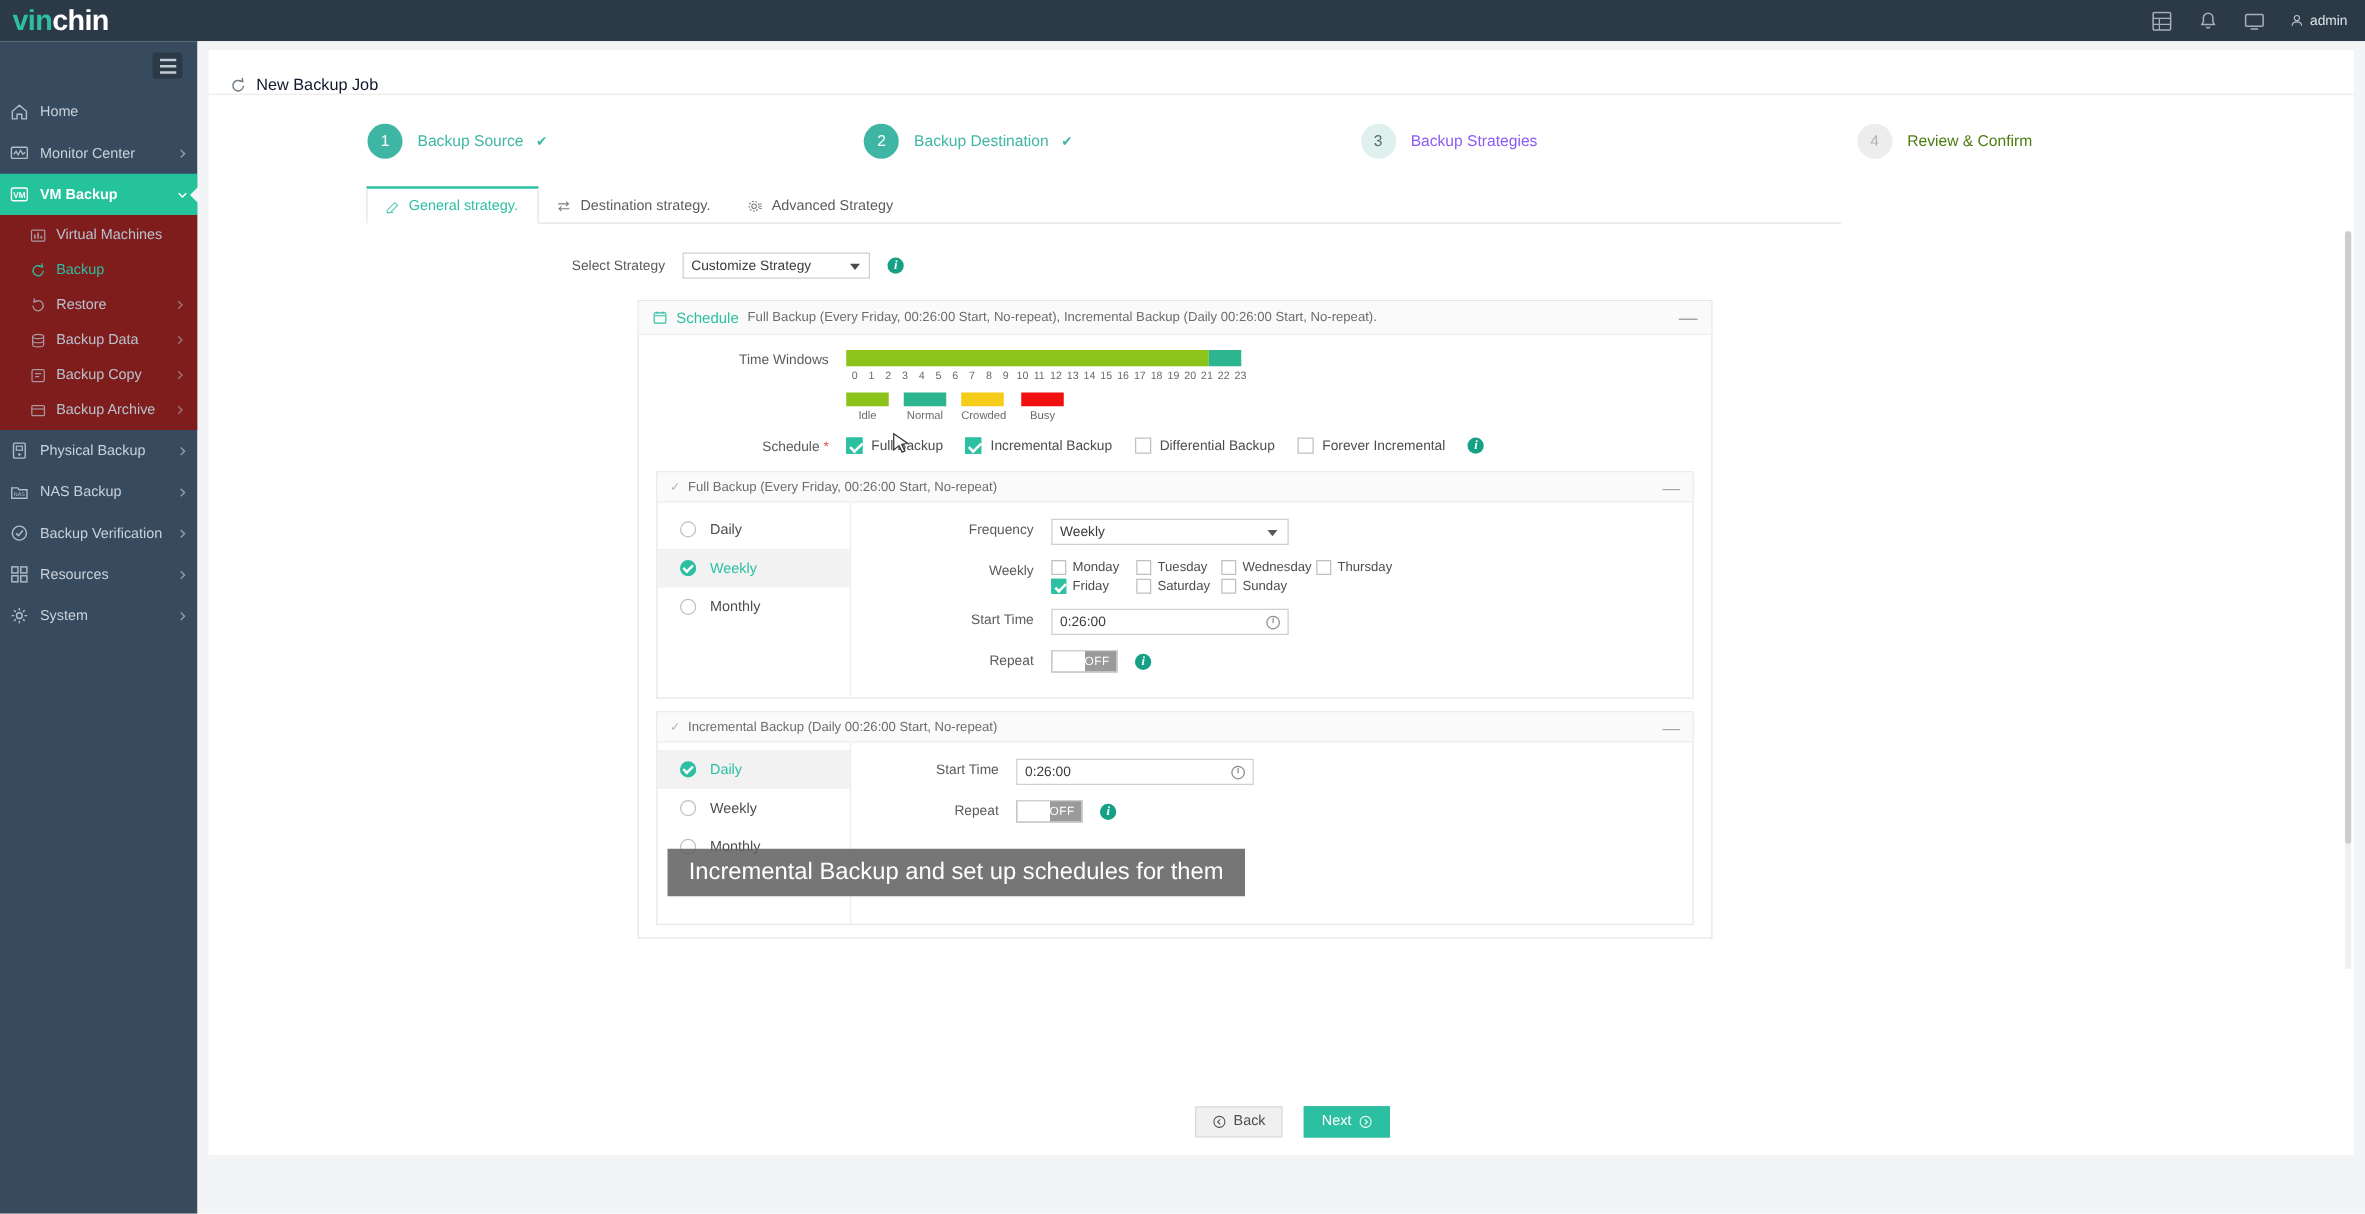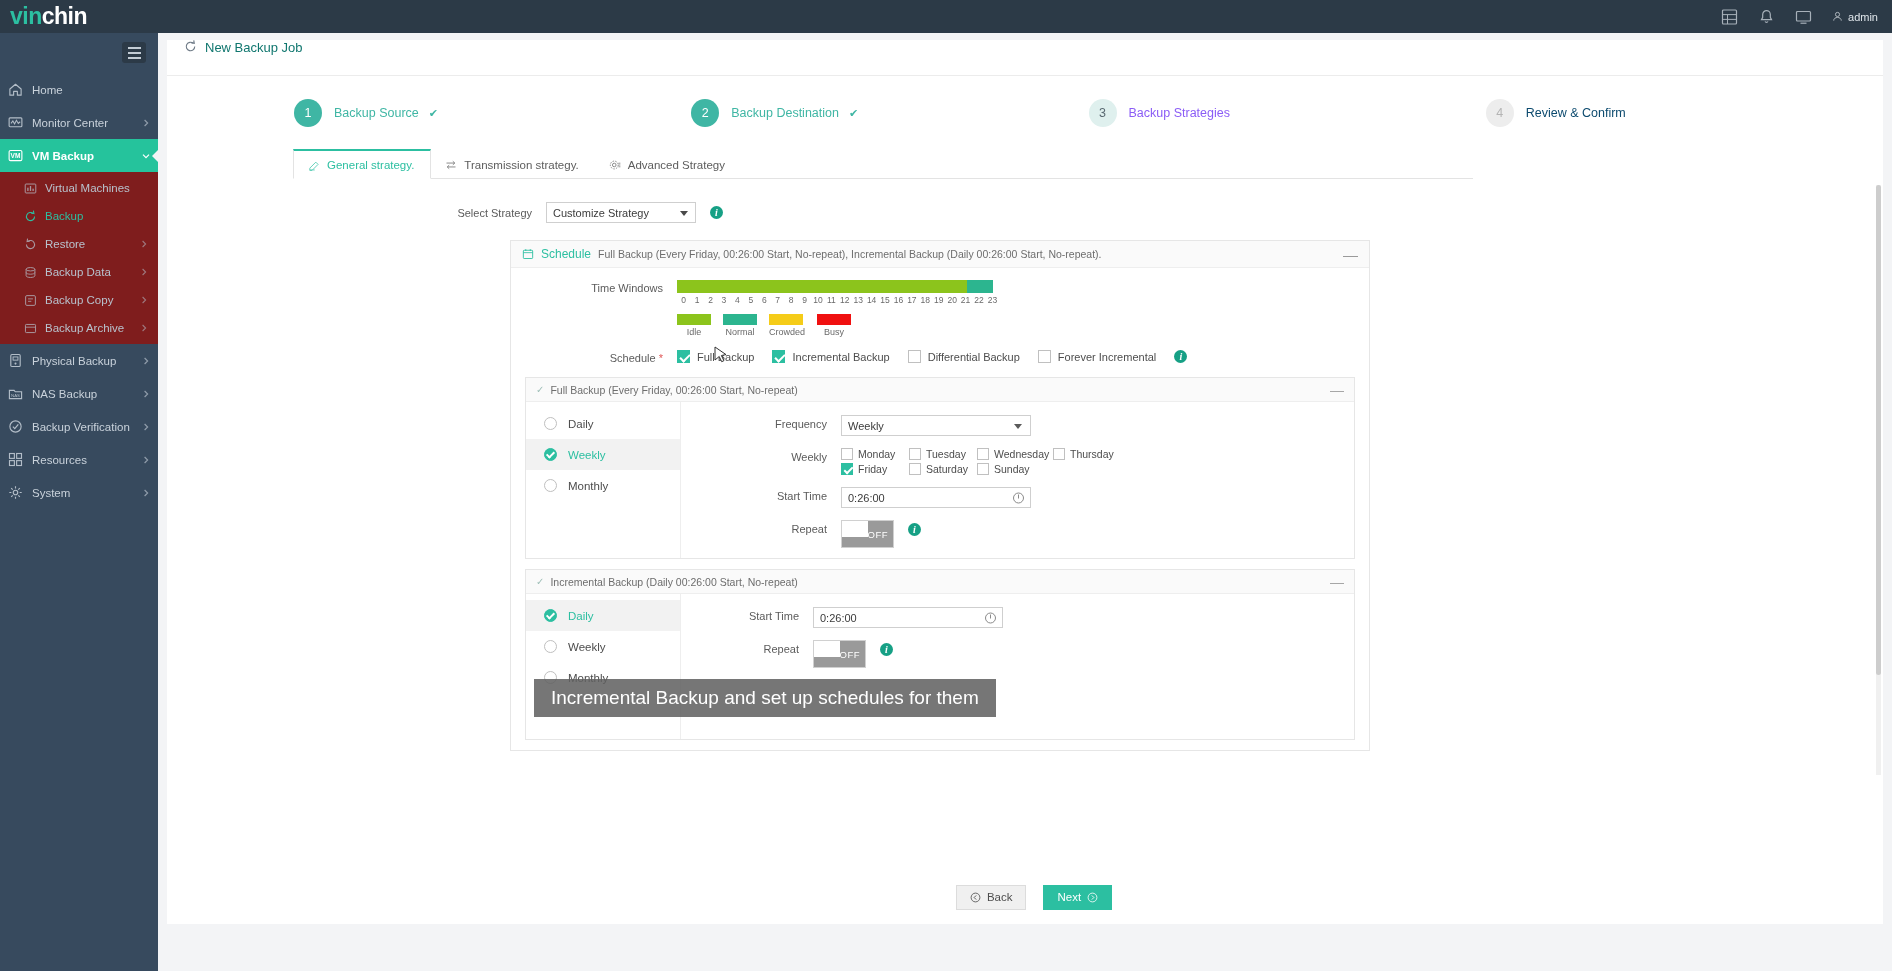--- a/index.html
+++ b/index.html
@@ -57,38 +57,38 @@
   .nav-sub.sel { color: #2cbfa1; }
   .nav-sub.sel .ic { opacity: 1; }
 
   
   .main {
     position: absolute; top: 33px; left: 158px; width: 1734px; height: 938px;
     background: #f3f4f6; padding: 7px 9px 0 9px;
   }
   .page-card { background: #fff; width: 100%; height: 884px; position: relative; }
   .page-head {
-    height: 36px; display: flex; align-items: flex-start; padding-left: 17px;
-    border-bottom: 1px solid #ececec; color: #0f766e; font-size: 13px;
+    height: 36px; display: flex; align-items: flex-end; padding-left: 17px;
+    border-bottom: 1px solid #ececec; color: #0f172a; font-size: 13px;
   }
   .page-head .refresh { width: 13px; height: 13px; margin-right: 8px; color: #6f7b87; }
 
   
   .stepper { display: flex; padding: 23px 0 0 0; margin-left: 127px; }
   .step { display: flex; align-items: center; width: 418px; }
   .step .circle {
     width: 28px; height: 28px; border-radius: 50%; display: flex;
     align-items: center; justify-content: center; font-size: 12.5px;
     color: #fff; background: #3fb6a4; flex: 0 0 28px;
   }
   .step.current .circle { background: #dff0ee; color: #5a6a72; }
   .step.todo .circle { background: #ededed; color: #b4b4b4; }
   .step .slabel { margin-left: 12px; font-size: 12.5px; color: #3fb6a4; }
   .step.current .slabel { color: #8b5cf6; }
-  .step.todo .slabel { color: #0c4a6e; }
+  .step.todo .slabel { color: #4d7c0f; }
   .step .tick { margin-left: 10px; color: #3fb6a4; font-size: 11px; }
 
   
   .tabs { display: flex; margin: 22px 0 0 126px; border-bottom: 1px solid #e3e3e3; width: 1180px; text-align: center; }
   .tab {
     padding: 8px 16px 7px 14px; font-size: 11.5px; color: #5d5d5d; cursor: pointer;
     display: flex; align-items: center; gap: 7px; background: transparent; margin-bottom: -1px;
   }
   .tab .ic { width: 12px; height: 12px; opacity: .8; }
   .tab.active {
@@ -207,21 +207,21 @@
     padding: 0 6px; position: relative;
   }
   .time-input .clock {
     position: absolute; right: 6px; top: 50%; transform: translateY(-50%);
     width: 11px; height: 11px; border: 1.3px solid #8a8a8a; border-radius: 50%;
   }
   .time-input .clock::after {
     content: ""; position: absolute; left: 3.5px; top: 1.5px; width: 1px; height: 4px; background: #8a8a8a;
   }
   .toggle {
-    width: 53px; height: 28px; border: 1px solid #d0d0d0; background: #9a9a9a;
+    width: 53px; height: 18px; border: 1px solid #d0d0d0; background: #9a9a9a;
     display: flex; align-items: center; justify-content: flex-end; cursor: pointer;
   }
   .toggle .knob { width: 26px; height: 16px; background: #fff; position: absolute; left: 1px; top: 1px; }
   .toggle-wrap { position: relative; width: 53px; height: 18px; }
   .toggle .t-txt { font-size: 9.5px; color: #fff; padding-right: 5px; letter-spacing: .5px; }
 
   
   .vscroll {
     position: absolute; right: 2px; top: 6px; width: 5px; height: 590px; background: #f0f0f0;
   }
@@ -474,21 +474,21 @@
         <svg class="ic" viewBox="0 0 16 16">
             <path d="M2.4 12.2l8-8 3 3-8 8H2.4z" fill="none" stroke="#2cbfa1" stroke-width="1.2"></path>
             <line x1="2.4" y1="14.6" x2="9" y2="14.6" stroke="#2cbfa1" stroke-width="1.1"></line>
           </svg>
         <span>General strategy.</span>
       </div>
       <div class="tab">
         <svg class="ic" viewBox="0 0 16 16">
             <path d="M2 5.4h11M10.4 3l2.6 2.4-2.6 2.4M14 10.6H3M5.6 8.2L3 10.6l2.6 2.4" fill="none" stroke="#5d5d5d" stroke-width="1.2"></path>
           </svg>
-        <span>Transmission strategy.</span>
+        <span>Destination strategy.</span>
       </div>
       <div class="tab">
         <svg class="ic" viewBox="0 0 16 16">
             <circle cx="7" cy="8" r="2.4" fill="none" stroke="#5d5d5d" stroke-width="1.2"></circle>
             <circle cx="7" cy="8" r="5.2" fill="none" stroke="#5d5d5d" stroke-width="1.2" stroke-dasharray="2 1.6"></circle>
             <path d="M12.6 5.6h2.6M12.6 8h2.6M12.6 10.4h2.6" stroke="#5d5d5d" stroke-width="1.1"></path>
           </svg>
         <span>Advanced Strategy</span>
       </div>
     </div>

